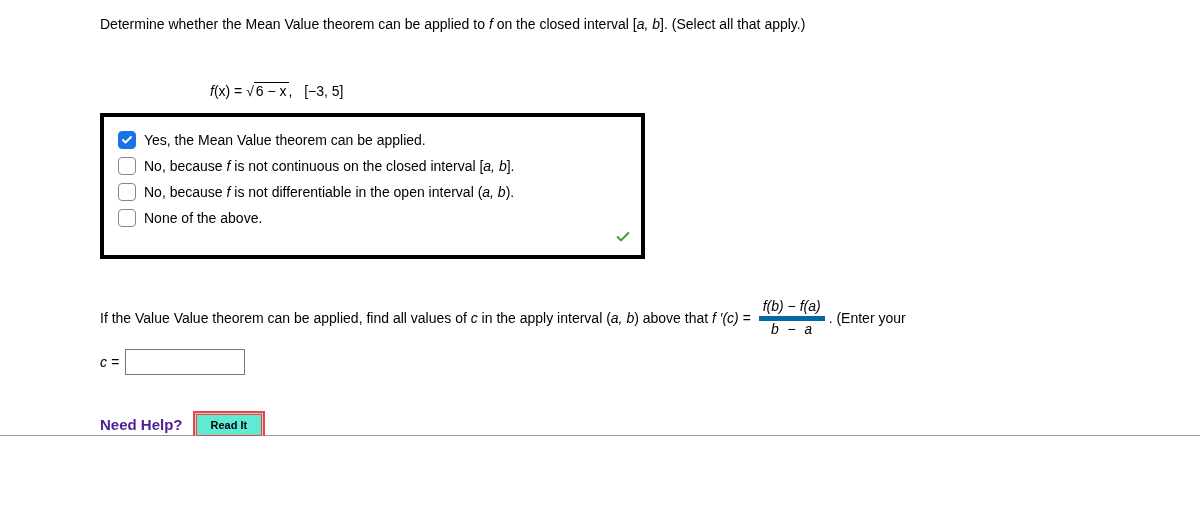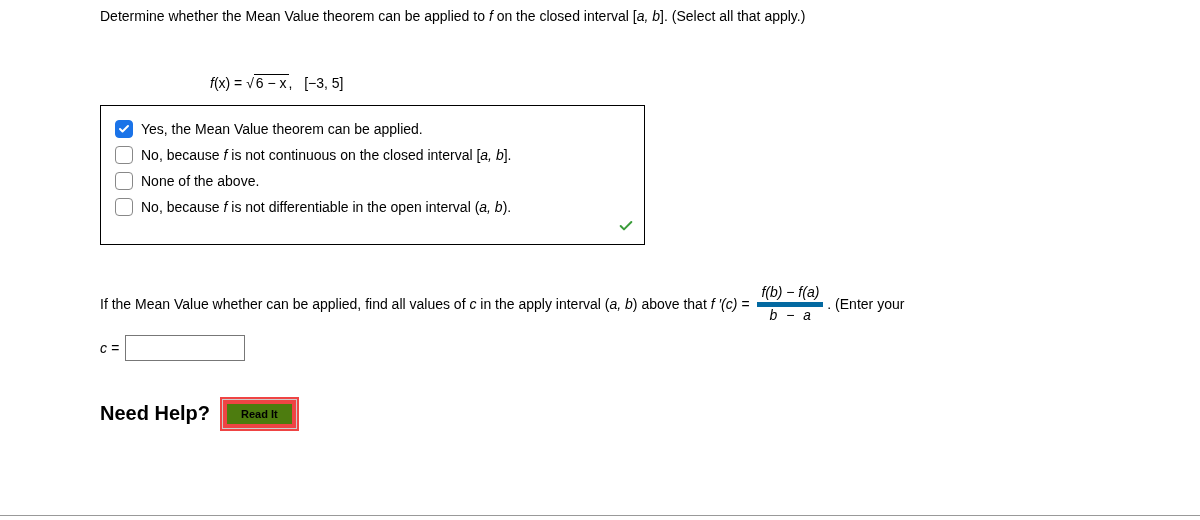--- a/index.html
+++ b/index.html
@@ -6,23 +6,23 @@
   body {
     margin: 0;
     padding: 0;
     font-family: Verdana, Geneva, sans-serif;
     font-size: 14px;
     color: #000;
     background: #fff;
   }
   .page {
     width: 1200px;
-    height: 516px;
+    height: 436px;
     position: relative;
-    padding: 8px 0 0 0;
+    padding: 16px 0 0 0;
     border-bottom: 1px solid #999;
   }
   .content {
     padding: 0 100px 0 100px;
   }
   .prompt-line {
     margin-bottom: 14px;
   }
   .func-line {
     margin: 0 0 14px 110px;
@@ -40,21 +40,21 @@
   .sqrt-sym {
     font-style: normal;
   }
   .sqrt-over {
     border-top: 1px solid #000;
     display: inline-block;
     padding: 0 2px;
     font-style: normal;
   }
   .options-box {
-    border: 1px solid #000000;
+    border: 4px solid #000000;
     padding: 10px 14px 24px 14px;
     width: 545px;
     position: relative;
     margin-bottom: 40px;
   }
   .opt-row {
     display: flex;
     align-items: center;
     gap: 8px;
     padding: 4px 0;
@@ -123,27 +123,27 @@
     font-family: inherit;
     font-size: 13px;
     padding: 2px 4px;
   }
   .help-row {
     display: flex;
     align-items: center;
     gap: 10px;
   }
   .need-help {
-    color: #000000;
+    color: #4c1d95;
     font-weight: bold;
-    font-size: 20px;
+    font-size: 15px;
   }
   .read-it {
-    border: 7px solid #ef4444;
-    background: #4d7c0f;
+    border: 4px solid #ef4444;
+    background: #5eead4;
     padding: 4px 14px;
     font-size: 11px;
     font-weight: bold;
     outline: 1px solid #ccc;
     outline-offset: -3px;
   }
   .ital { font-style: italic; }
 </style>
 </head>
 <body>
@@ -176,41 +176,41 @@
         </span>
         <span>
           <span>No, because </span><span class="ital">f</span><span> is not continuous on the closed interval [</span><span class="ital">a, b</span><span>].</span>
         </span>
       </div>
 
       <div class="opt-row">
         <span class="cb">
           
         </span>
-        <span>None of the above.</span>
+        <span>
+          <span>No, because </span><span class="ital">f</span><span> is not differentiable in the open interval (</span><span class="ital">a, b</span><span>).</span>
+        </span>
       </div>
 
       <div class="opt-row">
         <span class="cb">
           
         </span>
-        <span>
-          <span>No, because </span><span class="ital">f</span><span> is not differentiable in the open interval (</span><span class="ital">a, b</span><span>).</span>
-        </span>
+        <span>None of the above.</span>
       </div>
 
       <span class="correct-mark">
         <svg width="16" height="16" viewBox="0 0 24 24" fill="none" stroke="#3a9c3a" stroke-width="3" stroke-linecap="round" stroke-linejoin="round">
             <polyline points="4 12 9 17 20 6"></polyline>
           </svg>
       </span>
     </div>
 
     <div class="instruction">
-      <span>If the Mean Value whether can be applied, find all values of </span><span class="ital">c</span><span> in the apply interval (</span><span class="ital">a, b</span><span>) above that </span><span class="ital">f ′(c) = </span><span class="frac"><span class="num">f(b) − f(a)</span><span class="den">b − a</span></span><span>. (Enter your</span><br>
+      <span>If the Value Value theorem can be applied, find all values of </span><span class="ital">c</span><span> in the apply interval (</span><span class="ital">a, b</span><span>) above that </span><span class="ital">f ′(c) = </span><span class="frac"><span class="num">f(b) − f(a)</span><span class="den">b − a</span></span><span>. (Enter your</span><br>
     </div>
 
     <div class="answer-row">
       <span>c =</span>
       <input class="answer-input" type="text" value="" style="">
     </div>
 
     <div class="help-row">
       <span class="need-help">Need Help?</span>
       <span class="read-it">Read It</span>

